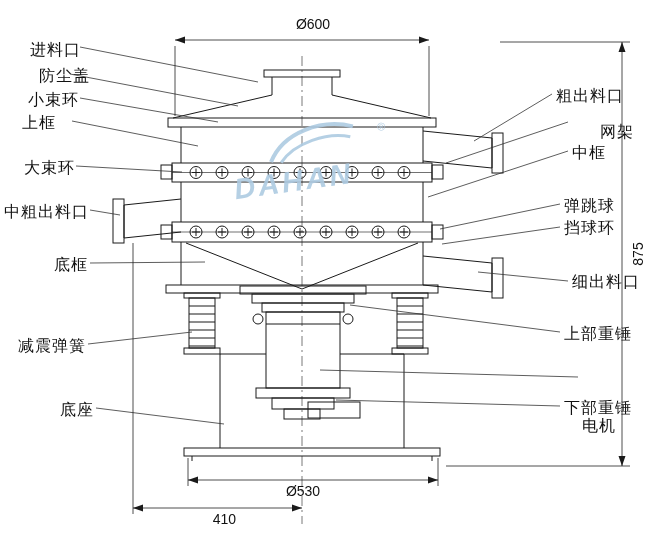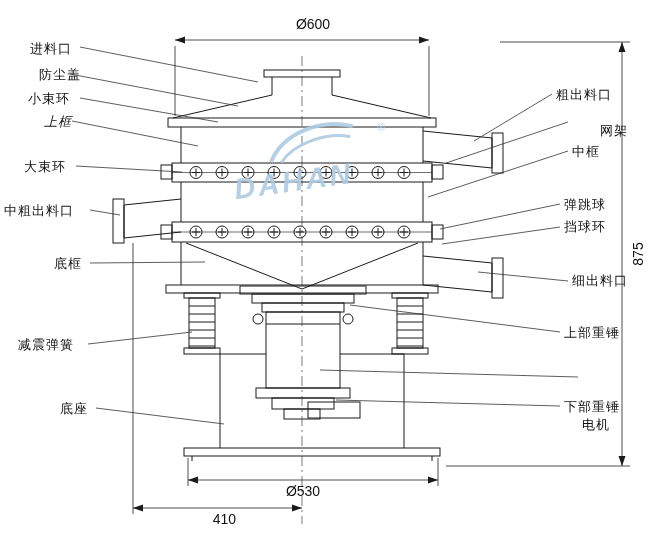--- a/index.html
+++ b/index.html
@@ -9,21 +9,21 @@
   }
   svg.draw{position:absolute;left:0;top:0;}
   svg.draw line, svg.draw rect, svg.draw circle, svg.draw polyline, svg.draw path{
     stroke:#1a1a1a;fill:none;stroke-width:1;
   }
   svg.draw .thin{stroke-width:0.7;stroke:#333;}
   svg.draw .leader{stroke-width:0.8;stroke:#333;}
   svg.draw .dimln{stroke-width:0.8;stroke:#222;}
   svg.draw .cl{stroke:#555;stroke-width:0.8;}
   svg.draw .arr{fill:#1a1a1a;stroke:none;}
-  .lbl{position:absolute;font-size:13px;letter-spacing:1px;white-space:nowrap;color:#111;}
+  .lbl{position:absolute;font-size:16px;letter-spacing:1px;white-space:nowrap;color:#111;}
   .dim{position:absolute;font-size:14px;white-space:nowrap;color:#111;text-align:center;}
   .dim-v{transform:rotate(-90deg);}
   .wm{position:absolute;left:230px;top:116px;width:170px;height:100px;transform:rotate(-8deg);opacity:.9;}
   .wm-text{position:absolute;left:2px;top:46px;font-size:29px;font-style:italic;font-weight:bold;
            color:#aecbe2;letter-spacing:3px;}
   .wm-reg{font-size:11px;vertical-align:super;color:#aecbe2;}
 </style>
 </head>
 <body>
 
@@ -265,21 +265,21 @@
       <path d="M14,40 C30,12 70,4 100,16" stroke="#aecbe2" stroke-width="4" fill="none"></path>
       <path d="M24,42 C40,24 74,18 96,26" stroke="#aecbe2" stroke-width="3" fill="none"></path>
     </svg>
     <span class="wm-reg" style="position:absolute;left:152px;top:14px;">®</span>
     <div class="wm-text">DAHAN</div>
   </div>
 
   <div class="lbl" style="left:30px;top:40px;">进料口</div>
   <div class="lbl" style="left:18px;top:66px;padding-left:21px;">防尘盖</div>
   <div class="lbl" style="left:28px;top:90px;">小束环</div>
-  <div class="lbl" style="left:44px;top:113px;font-style:italic;">上框</div>
+  <div class="lbl" style="left:22px;top:113px;">上框</div>
   <div class="lbl" style="left:24px;top:158px;">大束环</div>
   <div class="lbl" style="left:4px;top:202px;">中粗出料口</div>
   <div class="lbl" style="left:54px;top:255px;">底框</div>
   <div class="lbl" style="left:18px;top:336px;">减震弹簧</div>
   <div class="lbl" style="left:60px;top:400px;">底座</div>
 
   <div class="lbl" style="left:556px;top:86px;">粗出料口</div>
   <div class="lbl" style="left:600px;top:114px;margin-top:8px;">网架</div>
   <div class="lbl" style="left:572px;top:143px;text-align:center;">中框</div>
   <div class="lbl" style="left:564px;top:196px;">弹跳球</div>

